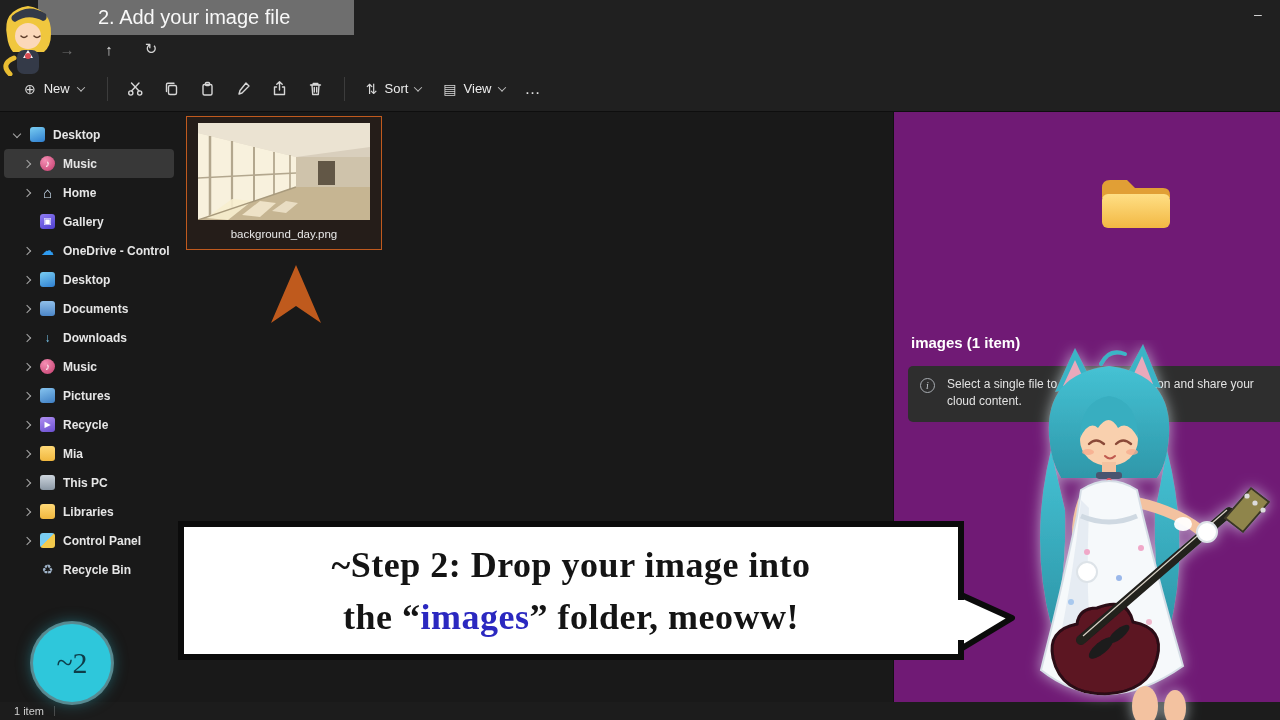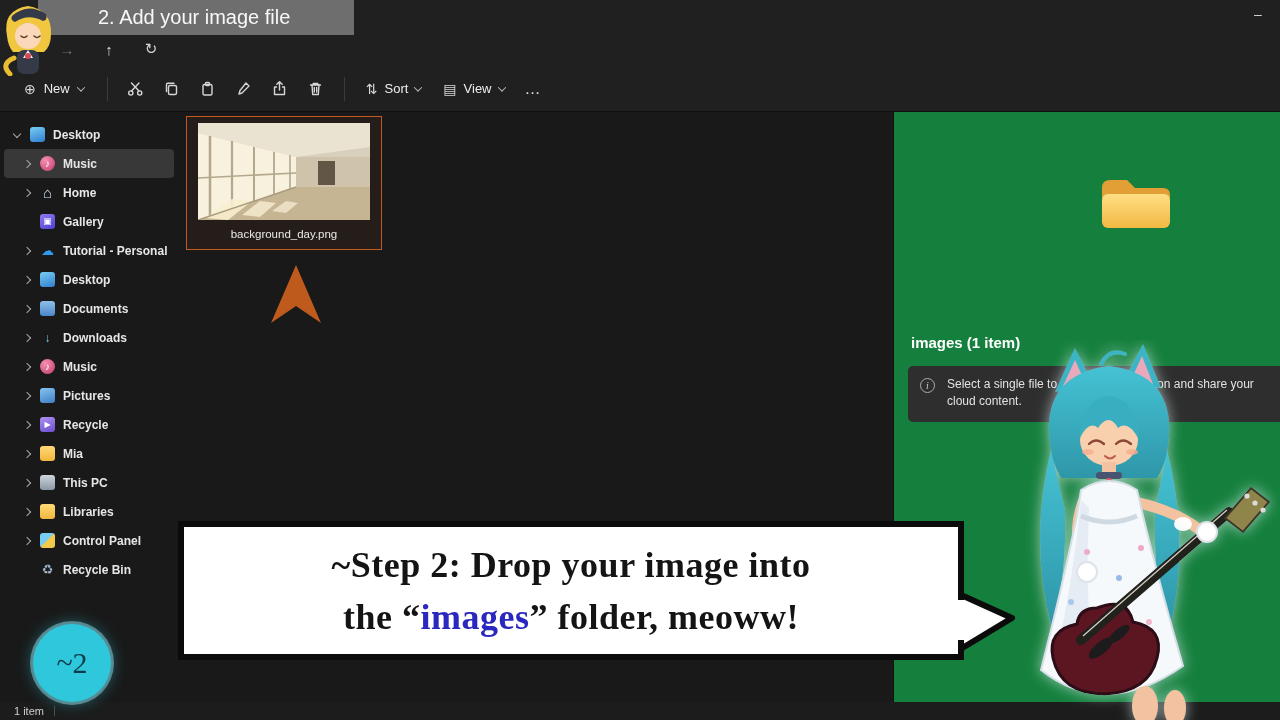--- a/index.html
+++ b/index.html
@@ -75,21 +75,21 @@
   .ic-linux{ background:radial-gradient(circle at 40% 35%,#ffd977,#e8a23f); border-radius:50%; }
   .ic-recycle{ background:none; color:#9fb3c8; font-size:13px; }
 
   .file-tile{ position:absolute; left:186px; top:116px; width:196px; height:134px;
               border:1px solid #c05a1e; background:rgba(192,90,30,0.07); display:flex;
               flex-direction:column; align-items:center; }
   .thumb{ margin-top:6px; width:172px; height:97px; display:block; }
   .file-name{ margin-top:8px; font-size:11.5px; color:#e8e8e8; }
   .arrow-up{ position:absolute; left:271px; top:265px; width:50px; height:58px; }
 
-  .details{ position:absolute; left:893px; top:112px; right:0; bottom:18px; background:#15803d;
+  .details{ position:absolute; left:893px; top:112px; right:0; bottom:18px; background:#701a75;
             border-left:1px solid #101010; }
   .folder-big{ position:absolute; left:203px; top:58px; width:78px; height:62px; }
   .pane-title{ position:absolute; left:17px; top:222px; font-size:15px; font-weight:bold; color:#fff; }
   .info-box{ position:absolute; left:14px; top:254px; width:376px; min-height:56px; background:#2e2e2e;
              border-radius:5px; display:flex; align-items:flex-start; padding:10px 12px; gap:12px; }
   .info-i{ width:15px; height:15px; border:1.3px solid #a8adb2; border-radius:50%; color:#c9ced3;
            font-size:10px; display:flex; align-items:center; justify-content:center; flex:none; margin-top:2px;
            font-family:"Liberation Serif",serif; font-style:italic; }
   .info-text{ font-size:12px; line-height:1.45; color:#e2e2e2; max-width:320px; }
 
@@ -221,21 +221,21 @@
           <span class="slabel">Home</span>
         </div>
         <div class="srow">
           <span class="chev "></span>
           <span class="ic ic-gallery">▣</span>
           <span class="slabel">Gallery</span>
         </div>
         <div class="srow">
           <span class="chev right"></span>
           <span class="ic ic-onedrive">☁</span>
-          <span class="slabel">Tutorial - Personal</span>
+          <span class="slabel">OneDrive - Control</span>
         </div>
         <div class="srow">
           <span class="chev right"></span>
           <span class="ic ic-desktop"></span>
           <span class="slabel">Desktop</span>
         </div>
         <div class="srow">
           <span class="chev right"></span>
           <span class="ic ic-documents"></span>
           <span class="slabel">Documents</span>

